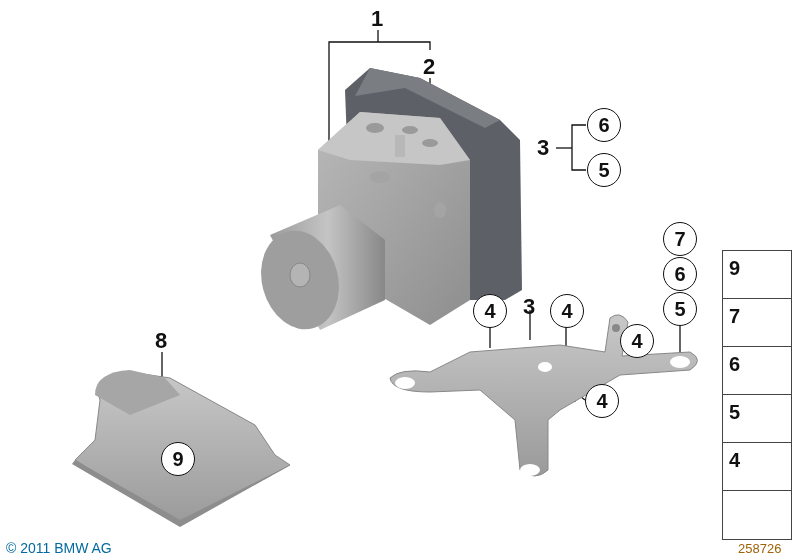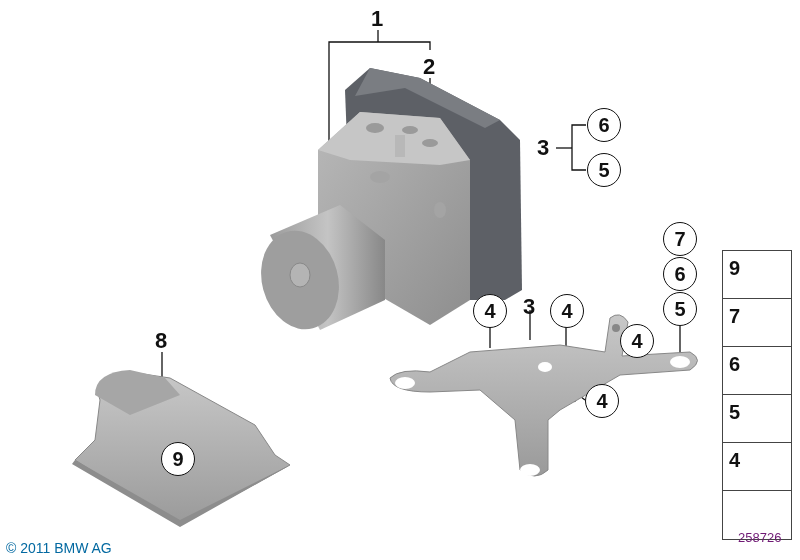--- a/index.html
+++ b/index.html
@@ -6,21 +6,21 @@
   body{width:800px;height:560px;position:relative;overflow:hidden;font-family:"Liberation Sans",sans-serif;}
   .num{position:absolute;font-weight:bold;font-size:22px;color:#111;line-height:1;}
   .circ{position:absolute;width:34px;height:34px;border:1.6px solid #111;border-radius:50%;background:#fff;
         display:flex;align-items:center;justify-content:center;font-weight:bold;font-size:20px;color:#111;box-sizing:border-box;}
   svg{position:absolute;left:0;top:0;}
   .legend{position:absolute;left:722px;top:250px;width:70px;height:290px;border:1px solid #444;box-sizing:border-box;background:#fff;}
   .cell{position:relative;height:48px;border-bottom:1px solid #444;box-sizing:border-box;}
   .cell:last-child{border-bottom:none;height:48px;}
   .cell .lnum{position:absolute;left:6px;top:6px;font-weight:bold;font-size:20px;color:#111;}
   .copyright{position:absolute;left:6px;top:540px;font-size:14px;color:#0369a1;}
-  .catno{position:absolute;left:738px;top:530px;font-size:13px;color:#701a75;}
+  .catno{position:absolute;left:738px;top:541px;font-size:13px;color:#a16207;}
 </style>
 </head>
 <body>
 
 <svg width="800" height="560">
   <defs>
     <linearGradient id="gBlock" x1="0" y1="0" x2="1" y2="1">
       <stop offset="0" stop-color="#b9b9b9"></stop>
         <stop offset="1" stop-color="#8e8e8e"></stop>
     </linearGradient>

